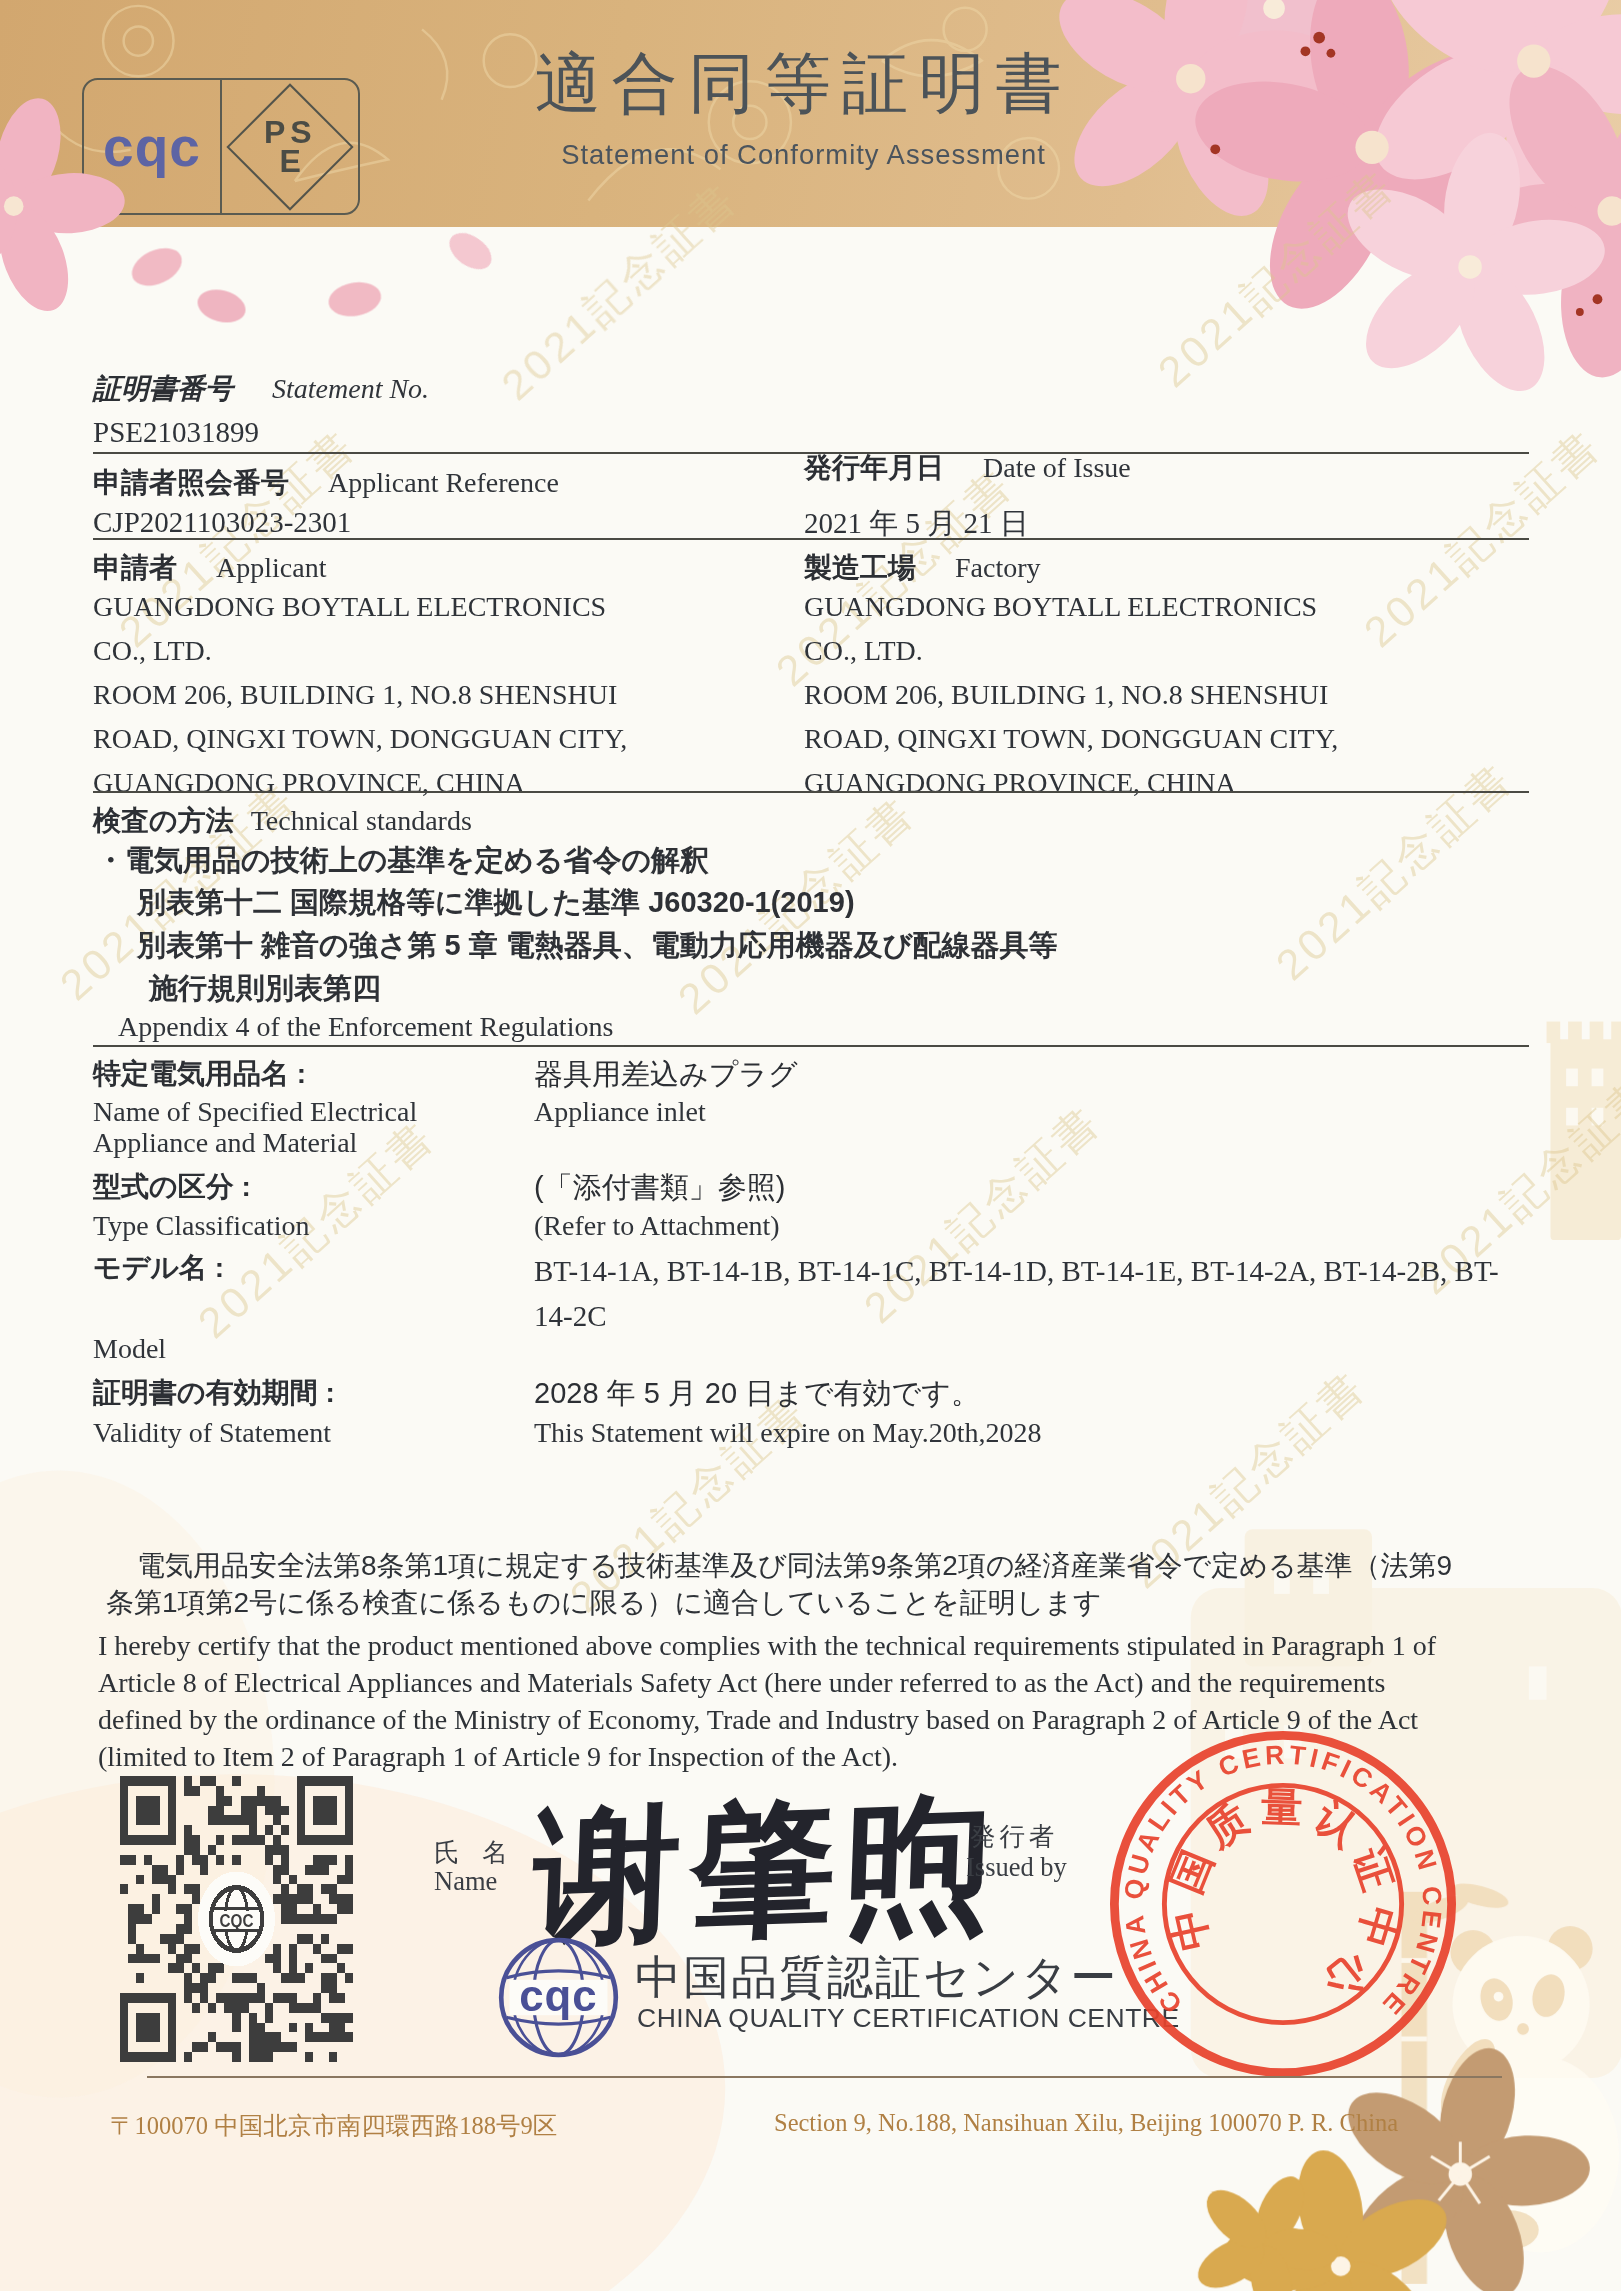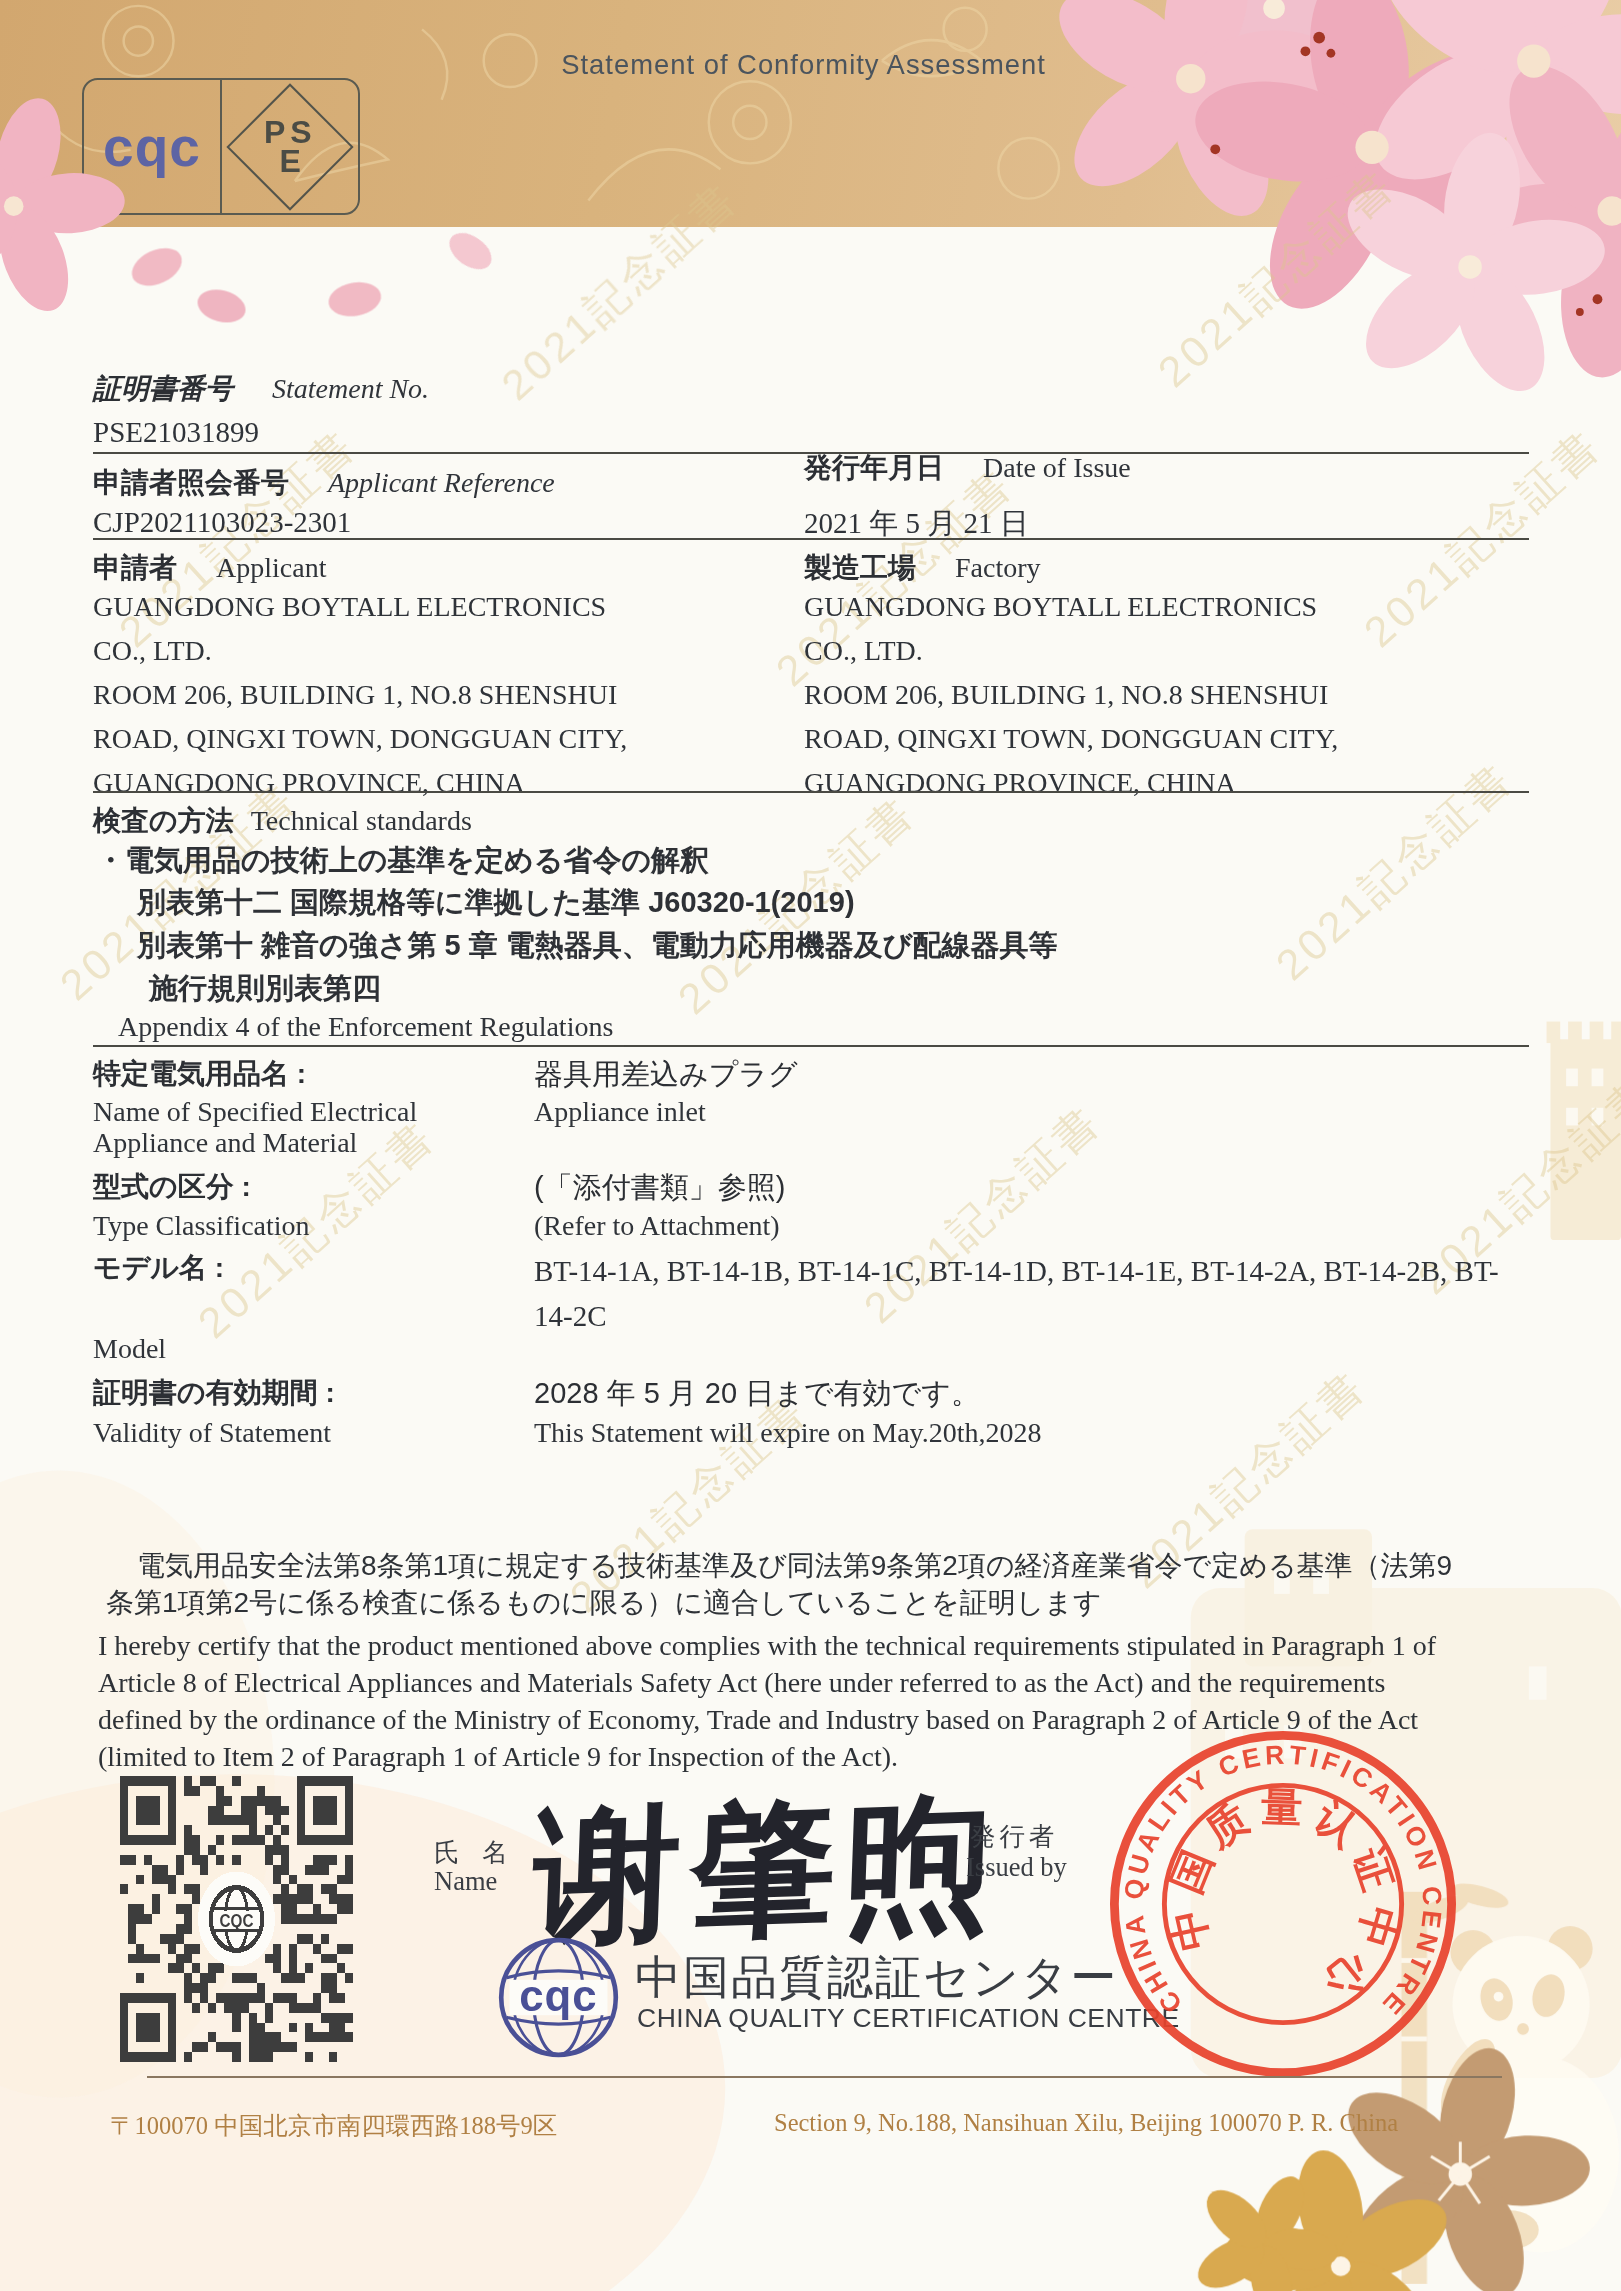--- a/index.html
+++ b/index.html
@@ -65,20 +65,21 @@
     <div class="logo-cell">
       <div class="diamond">
         <div class="pse">
           <div class="l1">PS</div>
           <div class="l2">E</div>
         </div>
       </div>
     </div>
   </div>
   <div class="abs" style="left:421px;top:39px;width:765px;text-align:center;">
+    <div class="title-jp">適合同等証明書</div>
     <div class="title-en" style="margin-top:9.8px;">Statement of Conformity Assessment</div>
   </div>
 </div>
 
 <svg class="abs" style="left:0;top:0;" width="1621" height="2292" viewBox="0 0 1654 2338">
   <defs>
     <g id="flw5">
       <ellipse cy="-32" rx="17" ry="31"></ellipse>
       <ellipse cy="-32" rx="17" ry="31" transform="rotate(72)"></ellipse>
       <ellipse cy="-32" rx="17" ry="31" transform="rotate(144)"></ellipse>
@@ -201,21 +202,21 @@
 
 <div class="abs" style="left:93px;top:370px;font-style:italic;">
   <span class="jp-label">証明書番号</span>
   <span class="en-label" style="margin-left:35px;">Statement No.</span>
 </div>
 <div class="abs value" style="left:93px;top:416px;">PSE21031899</div>
 <div class="rule" style="top:452px;"></div>
 
 <div class="abs" style="left:93px;top:464px;">
   <span class="jp-label">申請者照会番号</span>
-  <span class="en-label" style="margin-left:35px;font-style:italic;">Applicant Reference</span>
+  <span class="en-label" style="margin-left:35px;">Applicant Reference</span>
 </div>
 <div class="abs value" style="left:93px;top:506px;">CJP2021103023-2301</div>
 <div class="abs" style="left:804px;top:449px;">
   <span class="jp-label">発行年月日</span>
   <span class="en-label" style="margin-left:35px;">Date of Issue</span>
 </div>
 <div class="abs value" style="left:804px;top:504px;">2021 年 5 月 21 日</div>
 <div class="rule" style="top:538px;"></div>
 
 <div class="abs" style="left:93px;top:549px;">

